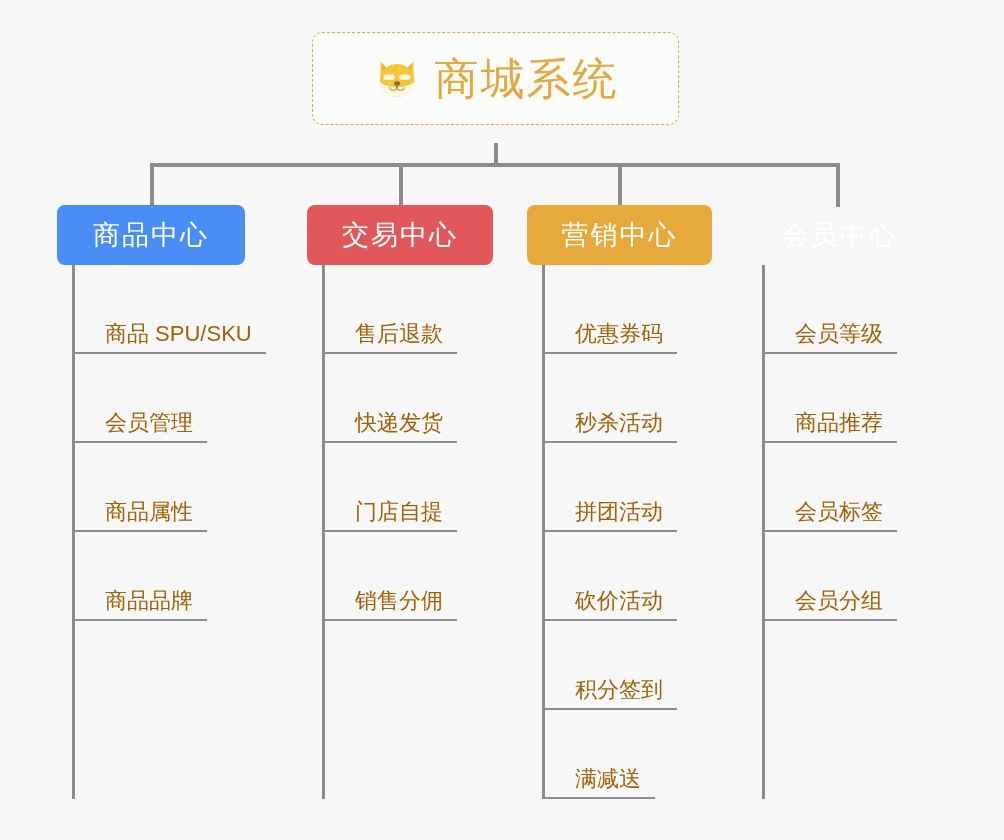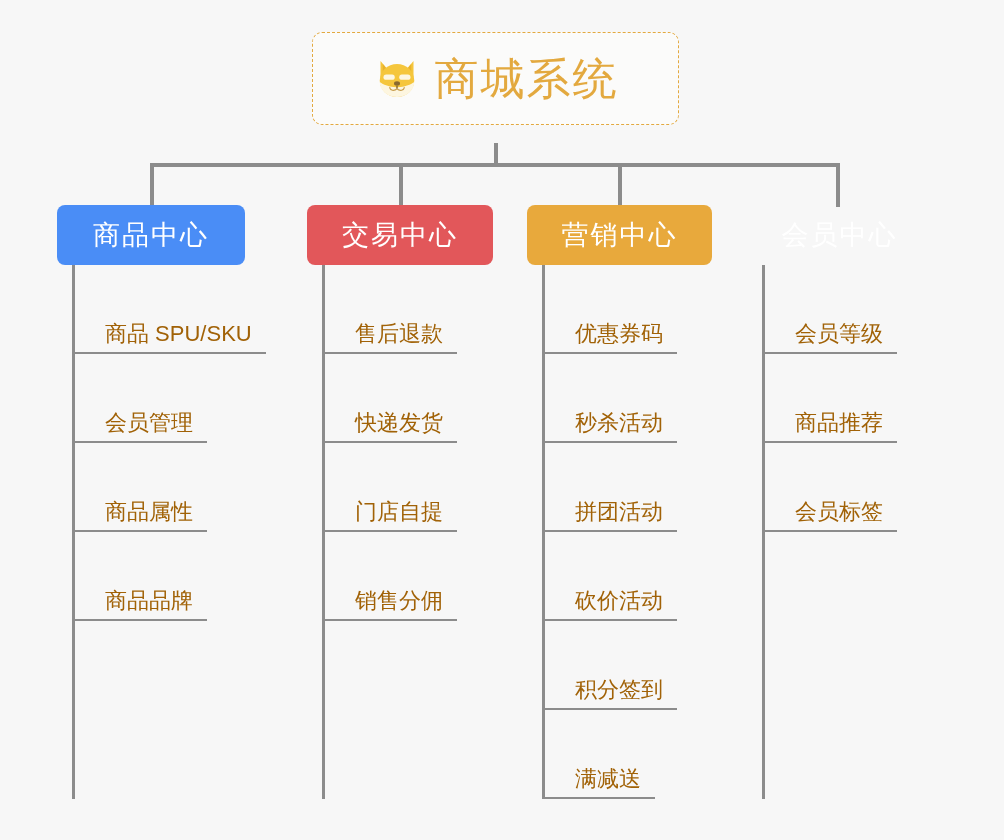--- a/index.html
+++ b/index.html
@@ -225,16 +225,20 @@
             <div class="leaf-rule" style="width: 135px;"></div>
           </div>
           <div class="leaf">
             <span class="leaf-label">商品推荐</span>
             <div class="leaf-rule" style="width: 135px;"></div>
           </div>
           <div class="leaf">
             <span class="leaf-label">会员标签</span>
             <div class="leaf-rule" style="width: 135px;"></div>
           </div>
+          <div class="leaf">
+            <span class="leaf-label">会员分组</span>
+            <div class="leaf-rule" style="width: 135px;"></div>
+          </div>
         </div>
       </div>
     </div>
 </div>
 
 </body></html>

